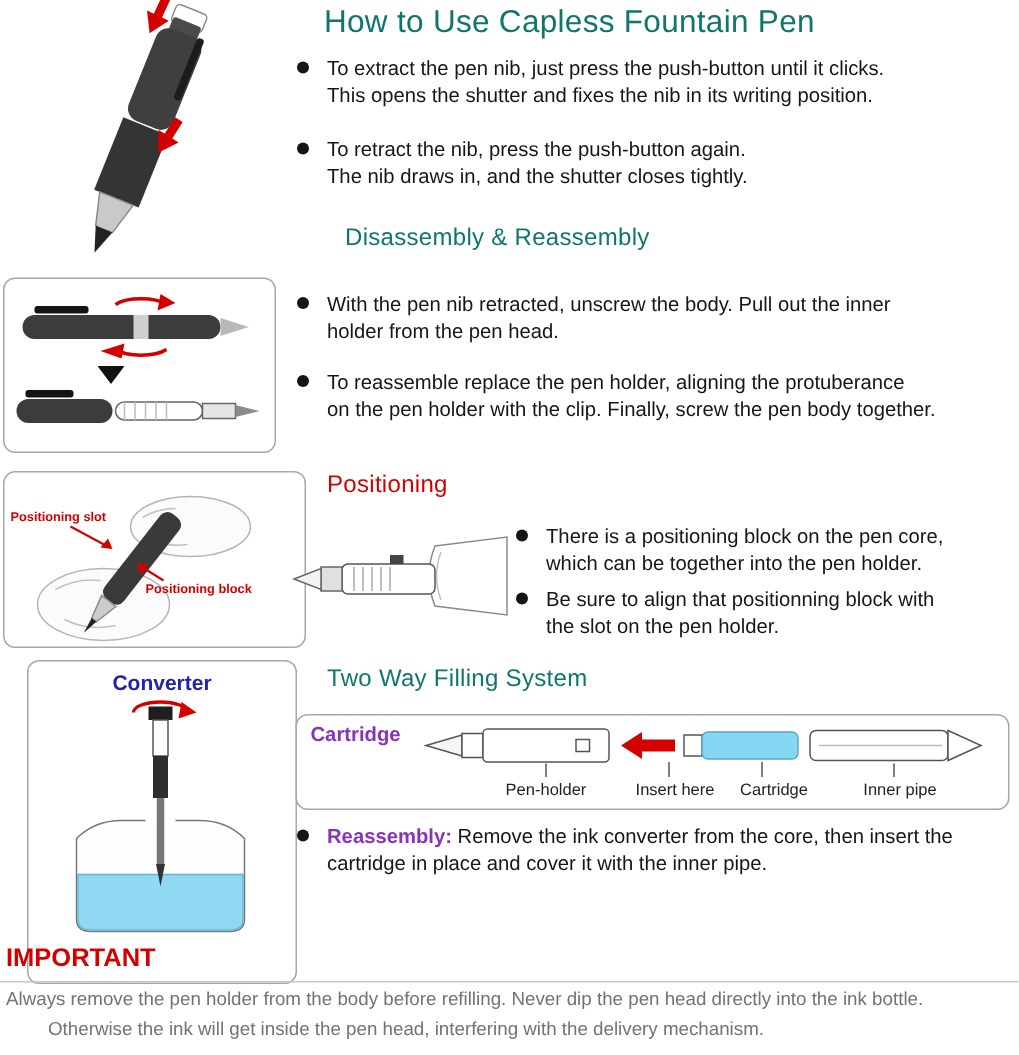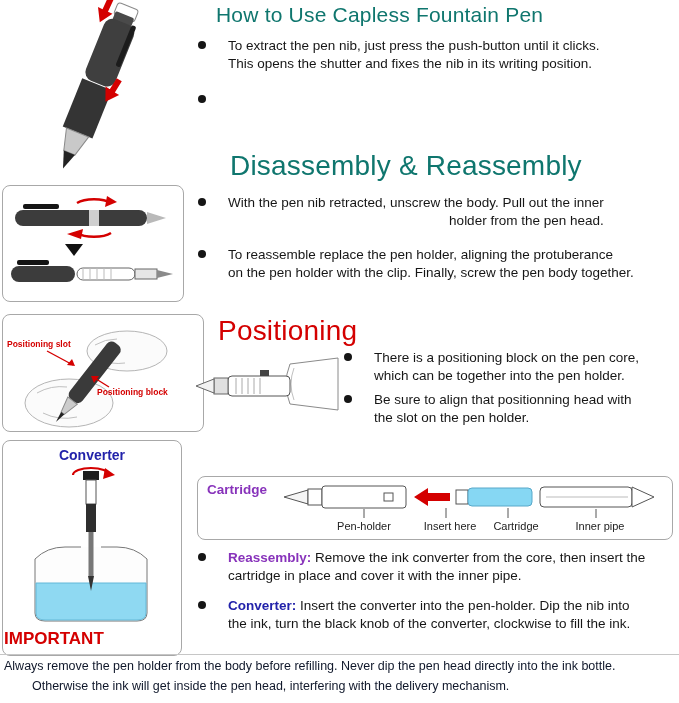--- a/index.html
+++ b/index.html
@@ -1,34 +1,34 @@
 <!DOCTYPE html>
 <html><head>
 <meta charset="utf-8">
 <style>
   *{box-sizing:border-box;margin:0;padding:0}
   body{font-family:"Liberation Sans",sans-serif;background:#fff}
   .page{position:relative;width:679px;height:703px;background:#fff;overflow:hidden;color:#1a1a1a}
   .h{position:absolute;font-weight:400;color:#0f766e;letter-spacing:.2px}
   .h1{font-size:21px}
-  .h2{font-size:28px}
+  .h2{font-size:16px}
   .red{color:#d40000}
   .blue{color:#2222aa}
   .purple{color:#8833bb}
-  .bullet{position:absolute;display:flex;gap:22px;align-items:flex-start}
+  .bullet{position:absolute;display:flex;gap:12px;align-items:flex-start}
   .dot{flex:0 0 auto;width:8px;height:8px;border-radius:50%;background:#151515;margin-top:4px}
   .btext{font-size:13.5px;line-height:1.35;color:#161616}
   .pre{white-space:pre-line}
   .lead{font-weight:bold}
   .ibox{position:absolute;border:1px solid #a8a8a8;border-radius:8px;background:#fff}
   .ill-title{position:absolute;left:0;right:0;top:6px;text-align:center;font-size:14px;font-weight:bold}
   .cart-title{position:absolute;left:9px;top:5px;font-size:13.5px;font-weight:bold}
   .imp-title{position:absolute;font-size:17px;font-weight:bold;color:#d40000}
   .divider{position:absolute;left:0;width:679px;border-top:1px solid #c6c6c6}
-  .bottom-line{position:absolute;font-size:12.5px;color:#0f172a}
+  .bottom-line{position:absolute;font-size:12.5px;color:#737373}
   svg text{font-family:"Liberation Sans",sans-serif}
 </style>
 </head>
 <body>
 
 <div class="page">
 
   <div style="position:absolute;left:0;top:0;width:190px;height:178px;">
     <svg width="190" height="178" viewBox="0 0 190 178">
       <g transform="rotate(22 95 92)">
@@ -51,20 +51,22 @@
 
   <div class="h h1" style="left:216px;top:3px;">How to Use Capless Fountain Pen</div>
 
   <div class="bullet" style="left:198px;top:37px;width:472px;">
     <span class="dot"></span>
     <div class="btext pre">To extract the pen nib, just press the push-button until it clicks.
 This opens the shutter and fixes the nib in its writing position.</div>
   </div>
   <div class="bullet" style="left:198px;top:91px;width:472px;">
     <span class="dot"></span>
+    <div class="btext pre">To retract the nib, press the push-button again.
+The nib draws in, and the shutter closes tightly.</div>
   </div>
 
   <div class="h h2" style="left:230px;top:150px;">Disassembly &amp; Reassembly</div>
 
   <div class="ibox" style="left:2px;top:185px;width:182px;height:117px;">
     <svg width="180" height="115" viewBox="0 0 180 115">
       <rect x="12" y="24" width="132" height="16" rx="8" fill="#3c3c3c"></rect>
       <rect x="20" y="18" width="36" height="5" rx="2" fill="#141414"></rect>
       <rect x="86" y="24" width="10" height="16" fill="#cfcfcf"></rect>
       <polygon points="144,26 144,38 163,32" fill="#b9b9b9"></polygon>
@@ -75,21 +77,21 @@
       <polygon points="62,58 80,58 71,70" fill="#111111"></polygon>
       <rect x="8" y="80" width="64" height="16" rx="8" fill="#3c3c3c"></rect>
       <rect x="14" y="74" width="32" height="5" rx="2" fill="#141414"></rect>
       <rect x="74" y="82" width="58" height="12" rx="6" fill="#ffffff" stroke="#666666"></rect>
       <path d="M80,82 v12 M87,82 v12 M94,82 v12 M101,82 v12 M108,82 v12" stroke="#bbbbbb" stroke-width="1"></path>
       <rect x="132" y="83" width="22" height="10" fill="#e6e6e6" stroke="#666666"></rect>
       <polygon points="154,84 170,88 154,92" fill="#8a8a8a"></polygon>
     </svg>
   </div>
 
-  <div class="bullet" style="left:198px;top:194px;width:472px;text-align:right;">
+  <div class="bullet" style="left:198px;top:194px;width:472px;">
     <span class="dot"></span>
     <div class="btext pre">With the pen nib retracted, unscrew the body. Pull out the inner
 holder from the pen head.</div>
   </div>
   <div class="bullet" style="left:198px;top:246px;width:472px;">
     <span class="dot"></span>
     <div class="btext pre">To reassemble replace the pen holder, aligning the protuberance
 on the pen holder with the clip. Finally, screw the pen body together.</div>
   </div>
 
@@ -127,39 +129,40 @@
     </svg>
   </div>
 
   <div class="bullet" style="left:344px;top:349px;width:328px;">
     <span class="dot"></span>
     <div class="btext pre">There is a positioning block on the pen core,
 which can be together into the pen holder.</div>
   </div>
   <div class="bullet" style="left:344px;top:391px;width:328px;">
     <span class="dot"></span>
-    <div class="btext pre">Be sure to align that positionning head with
+    <div class="btext pre">Be sure to align that positionning block with
 the slot on the pen holder.</div>
   </div>
 
-  <div class="ibox" style="left:2px;top:440px;width:180px;height:216px;">
+  <div class="ibox" style="left:18px;top:440px;width:180px;height:216px;">
     <div class="ill-title blue">Converter</div>
     <svg width="178" height="162" viewBox="0 0 178 162" style="position:absolute;left:0;top:24px;">
       <path d="M70,10 A18,7 0 0 1 106,10" stroke="#d40000" stroke-width="2.2" fill="none"></path>
       <polygon points="102,3 112,10 100,14" fill="#d40000"></polygon>
       <path d="M78,82 L62,82 Q44,82 32,94 L32,148 Q32,156 42,156 L134,156 Q144,156 144,148 L144,94 Q132,82 114,82 L98,82" fill="#fdfdfd" stroke="#777777"></path>
       <path d="M33,118 L143,118 L143,148 Q143,155 134,155 L42,155 Q33,155 33,148 Z" fill="#8fd9f2" stroke="#62b8d8"></path>
       <rect x="80" y="6" width="16" height="9" fill="#1e1e1e"></rect>
       <rect x="83" y="15" width="10" height="24" fill="#ffffff" stroke="#555555"></rect>
       <rect x="83" y="39" width="10" height="28" fill="#2e2e2e"></rect>
       <rect x="85.5" y="67" width="5" height="44" fill="#777777"></rect>
       <polygon points="85,111 91,111 88,126" fill="#333333"></polygon>
     </svg>
   </div>
 
+  <div class="h h2" style="left:218px;top:444px;">Two Way Filling System</div>
 
   <div class="ibox" style="left:197px;top:476px;width:476px;height:64px;">
     <span class="cart-title purple">Cartridge</span>
     <svg width="474" height="62" viewBox="0 0 474 62" style="position:absolute;left:0;top:0;">
       <polygon points="86,20 110,13 110,27" fill="#f5f5f5" stroke="#555555"></polygon>
       <rect x="110" y="12" width="14" height="16" fill="#ffffff" stroke="#555555"></rect>
       <rect x="124" y="9" width="84" height="22" rx="3" fill="#ffffff" stroke="#555555"></rect>
       <rect x="186" y="16" width="9" height="8" fill="#ffffff" stroke="#555555"></rect>
       <polygon points="216,20 230,11 230,16 252,16 252,24 230,24 230,29" fill="#d40000"></polygon>
       <rect x="258" y="13" width="12" height="14" fill="#ffffff" stroke="#555555"></rect>
@@ -176,24 +179,19 @@
       <text x="318" y="53" font-size="11" fill="#222222" text-anchor="middle">Cartridge</text>
       <text x="402" y="53" font-size="11" fill="#222222" text-anchor="middle">Inner pipe</text>
     </svg>
   </div>
 
   <div class="bullet" style="left:198px;top:549px;width:476px;">
     <span class="dot"></span>
     <div class="btext"><span class="lead purple">Reassembly:</span> <span class="pre">Remove the ink converter from the core, then insert the
 cartridge in place and cover it with the inner pipe.</span></div>
   </div>
-  <div class="bullet" style="left:198px;top:597px;width:476px;">
-    <span class="dot"></span>
-    <div class="btext"><span class="lead blue">Converter:</span> <span class="pre">Insert the converter into the pen-holder. Dip the nib into
-the ink, turn the black knob of the converter, clockwise to fill the ink.</span></div>
-  </div>
 
   <div class="imp-title" style="left:4px;top:629px;">IMPORTANT</div>
   <div class="divider" style="top:654px;"></div>
   <div class="bottom-line" style="left:4px;top:659px;width:672px;">Always remove the pen holder from the body before refilling. Never dip the pen head directly into the ink bottle.</div>
   <div class="bottom-line" style="left:4px;top:679px;width:672px;margin-left:28px;">Otherwise the ink will get inside the pen head, interfering with the delivery mechanism.</div>
 
 </div>
 
 </body></html>

